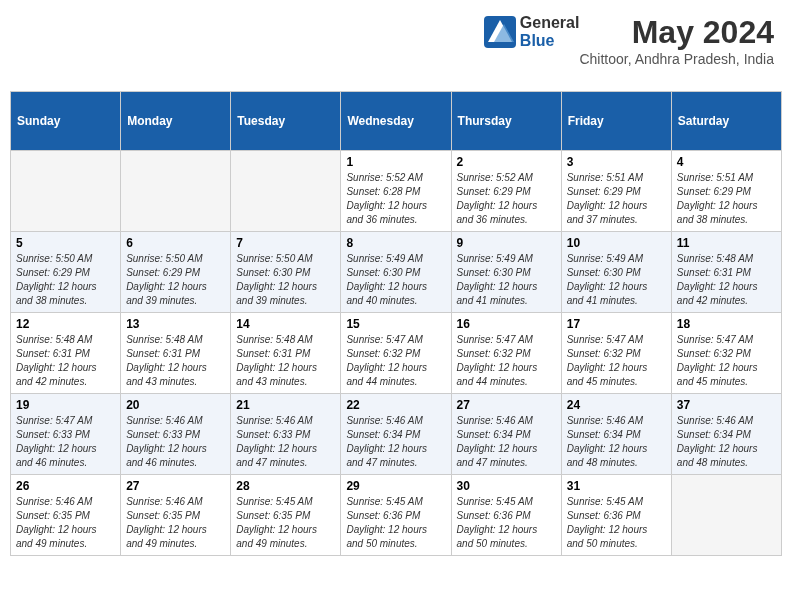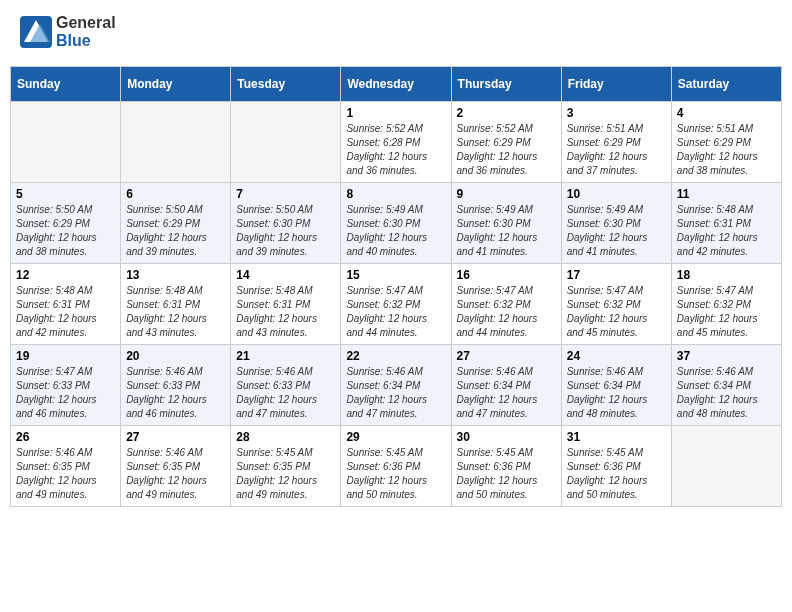--- a/index.html
+++ b/index.html
@@ -5,23 +5,23 @@
     * { box-sizing: border-box; margin: 0; padding: 0; }
     body {
       font-family: Arial, sans-serif;
       background: #fff;
       width: 792px;
       min-height: 612px;
       padding: 10px;
     }
     .header {
       display: flex;
-      justify-content: flex-start;
+      justify-content: flex-end;
       align-items: flex-start;
-      margin-bottom: 12px;
+      margin-bottom: 20px;
       padding: 4px 8px;
     }
     .title-section {
       text-align: right;
     }
     .month-title {
       font-size: 32px;
       font-weight: bold;
       color: #333;
     }
@@ -31,21 +31,21 @@
     }
     .calendar {
       width: 100%;
       border-collapse: collapse;
       font-size: 11px;
     }
     .calendar th {
       background-color: #1a5fa8;
       color: #fff;
       text-align: left;
-      padding: 10px 6px;
+      padding: 22px 6px;
       font-size: 12px;
       border: 1px solid #ccc;
     }
     .calendar td {
       border: 1px solid #ccc;
       vertical-align: top;
       padding: 4px 5px;
       width: calc(100% / 7);
       min-height: 80px;
       background: #fff;
@@ -86,20 +86,24 @@
   <div class="logo-wrapper">
     <svg width="36" height="36" viewBox="0 0 36 36">
       <rect x="2" y="2" width="32" height="32" rx="4" fill="#1a5fa8"></rect>
       <polygon points="18,6 30,28 6,28" fill="white"></polygon>
       <polygon points="22,10 32,28 12,28" fill="#5b9bd5" opacity="0.7"></polygon>
     </svg>
     <div class="logo-text-group">
       <span style="font-size:16px;font-weight:bold;color:#333;">General</span>
       <span style="font-size:16px;font-weight:bold;color:#1a5fa8;">Blue</span>
     </div>
+  </div>
+  <div class="title-section">
+    <div class="month-title">May 2024</div>
+    <div class="location">Chittoor, Andhra Pradesh, India</div>
   </div>
 </div>
 
 <table class="calendar">
   <thead>
     <tr>
       <th>Sunday</th>
       <th>Monday</th>
       <th>Tuesday</th>
       <th>Wednesday</th>

